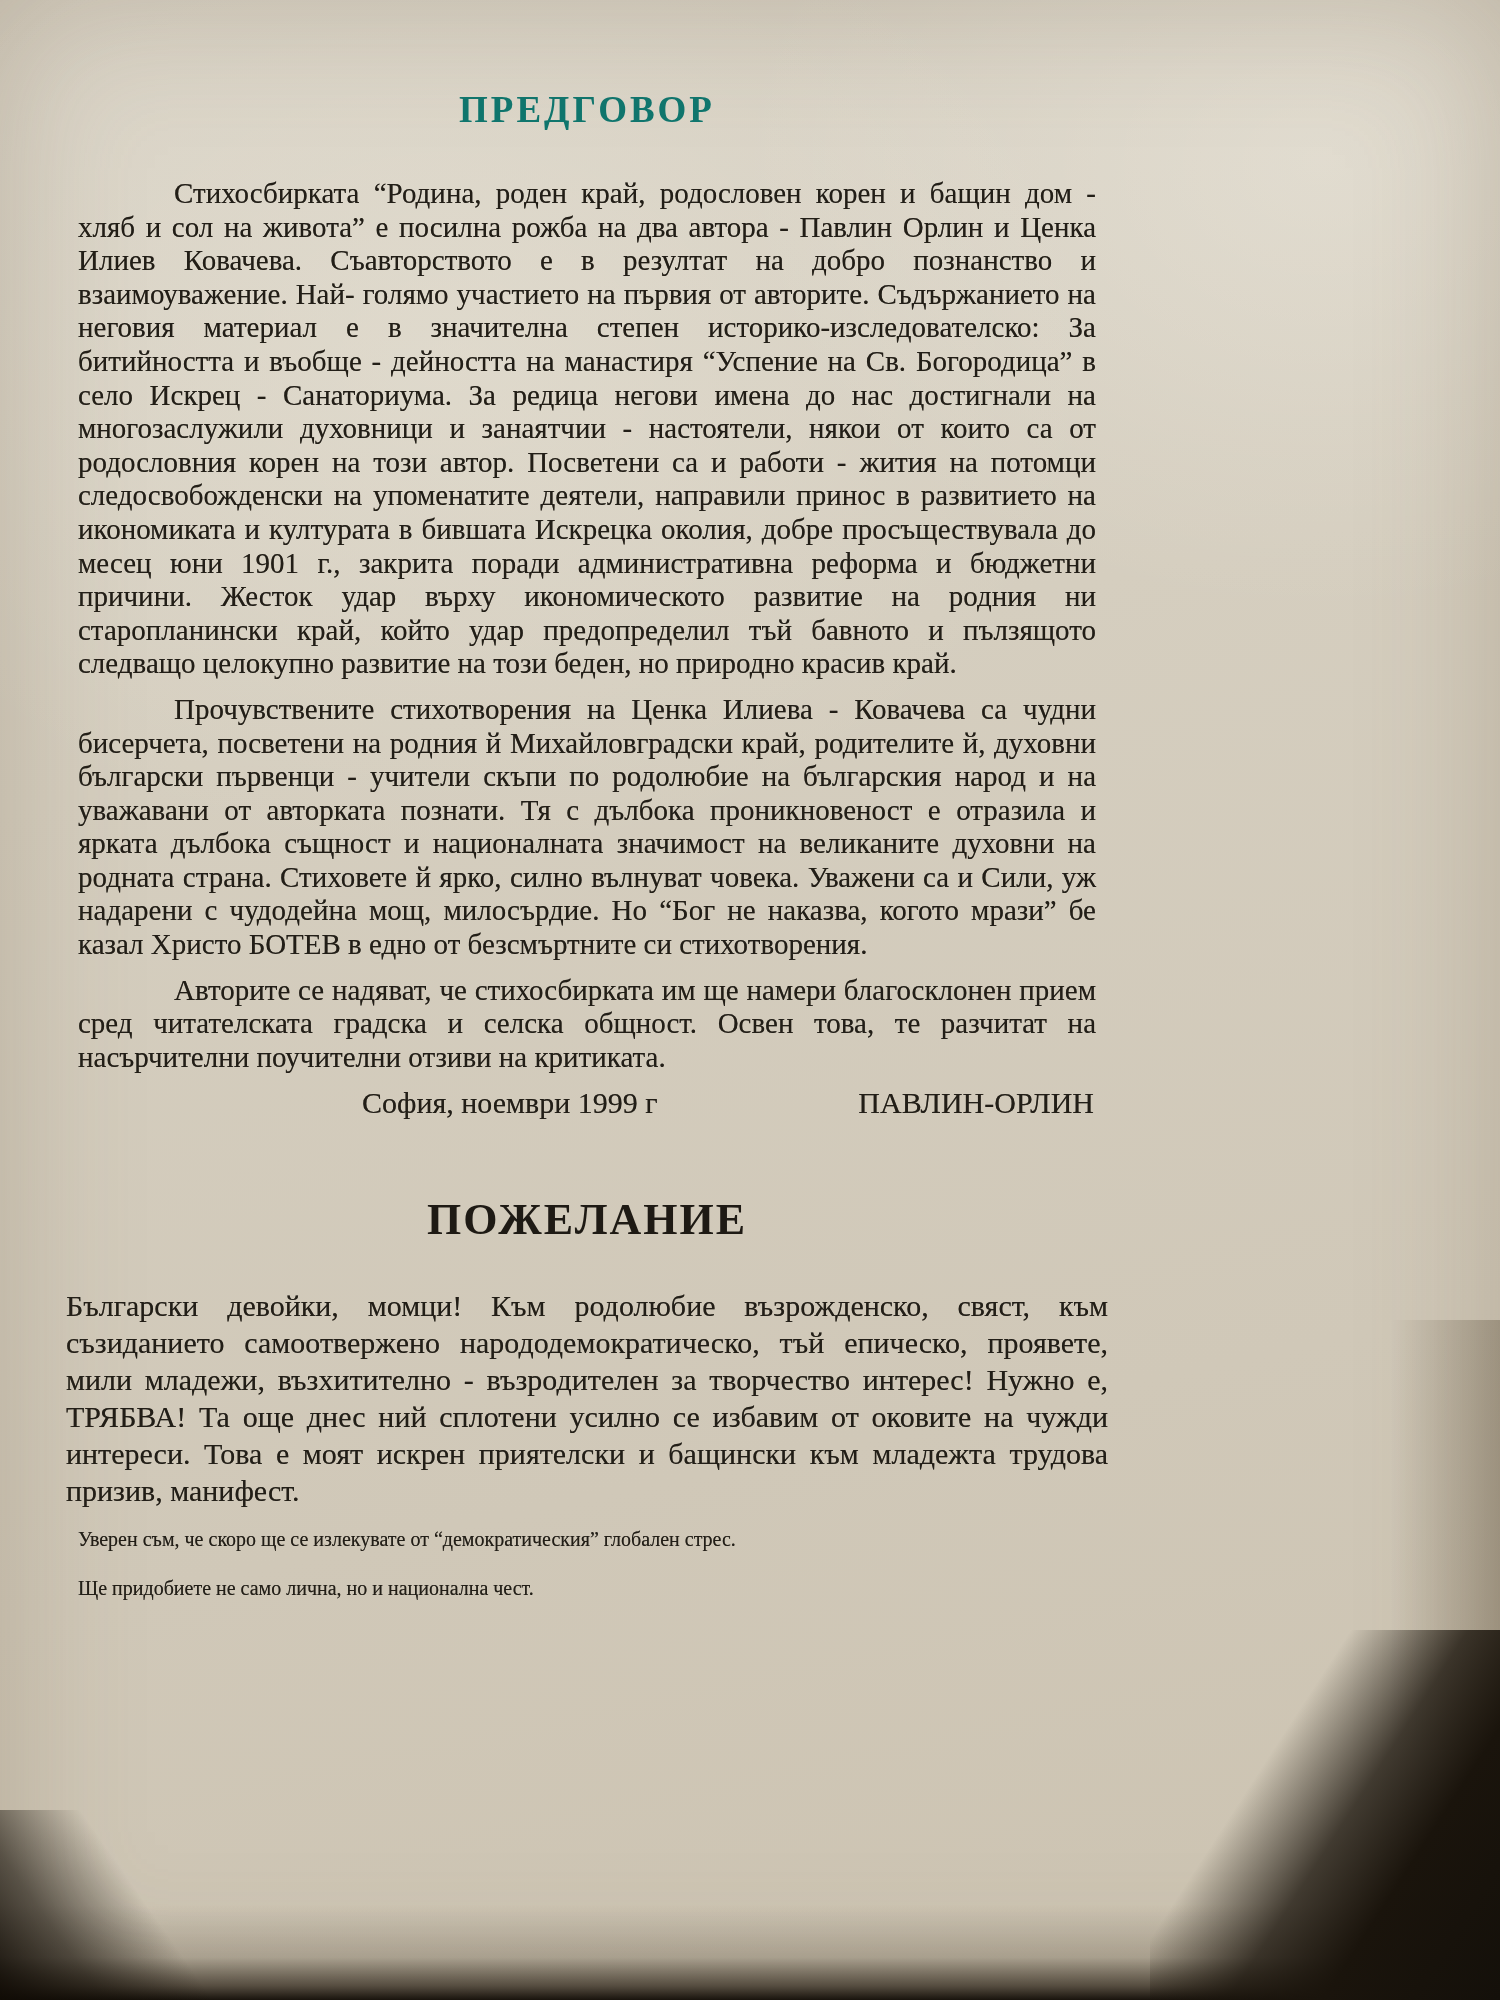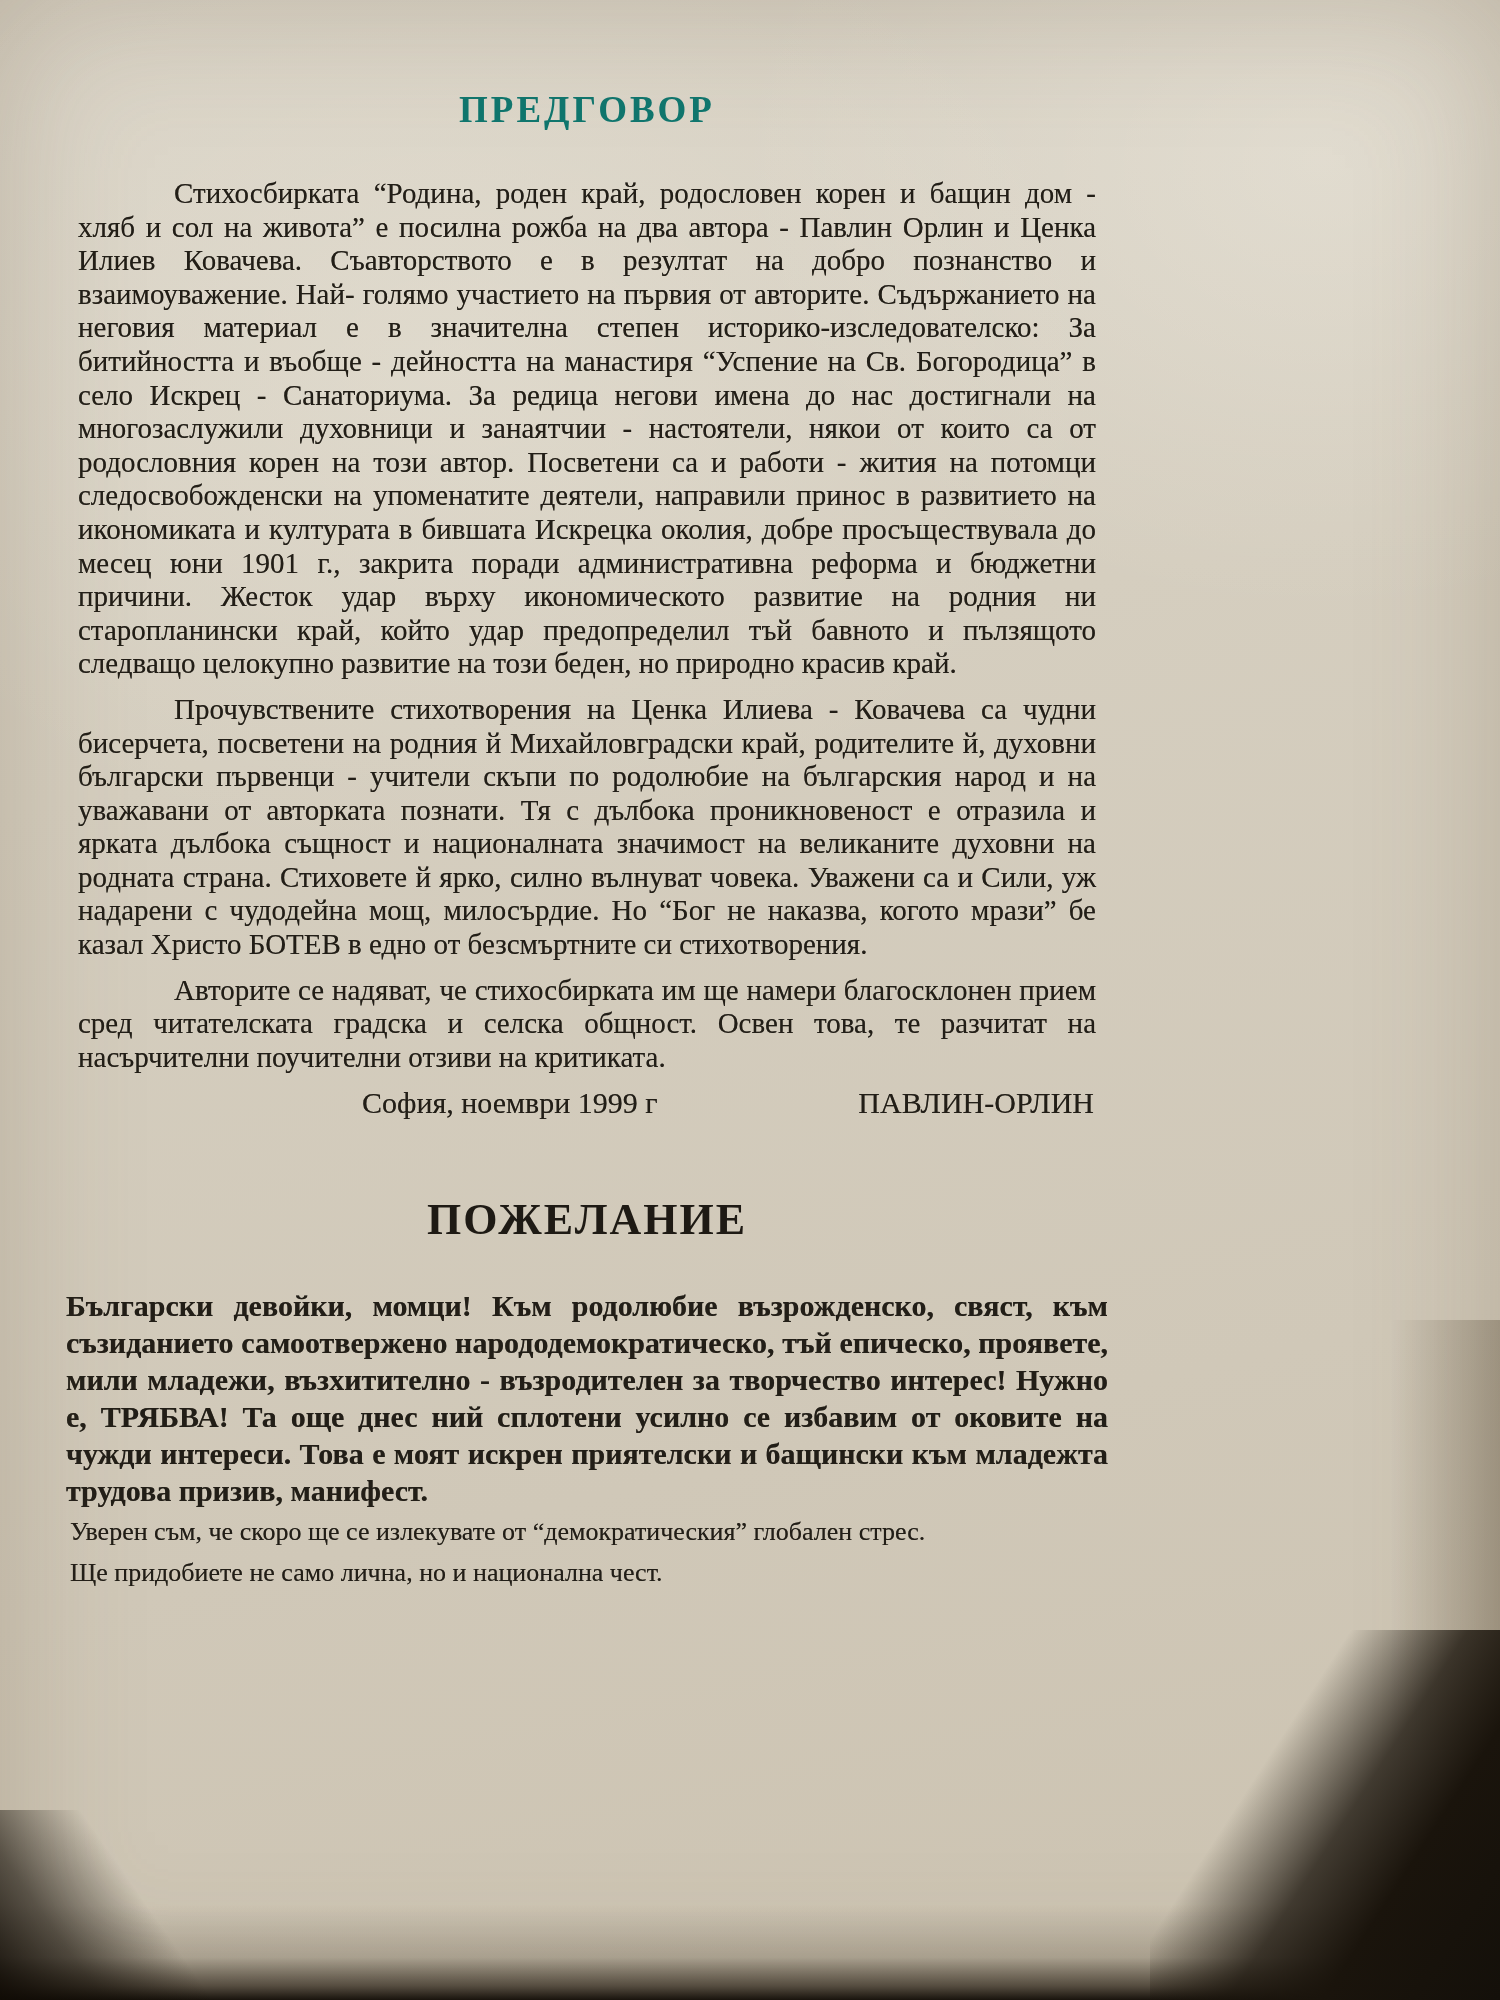--- a/index.html
+++ b/index.html
@@ -59,26 +59,25 @@
     margin: 74px 0 42px 0;
     color: #1e1a14;
   }
 
   p.wish {
     font-size: 30px;
     line-height: 37px;
     text-align: justify;
     margin: 0;
     text-shadow: 0 0 0.6px rgba(34,30,23,0.6);
-    font-weight: bold;
   }
   p.wish-line {
-    font-size: 26px;
+    font-size: 20px;
     line-height: 37px;
-    margin: 4px;
+    margin: 12px;
     text-shadow: 0 0 0.6px rgba(34,30,23,0.6);
   }
 
   
   .vignette {
     position: absolute; inset: 0;
     box-shadow: inset 0 0 140px rgba(110,95,70,0.28);
     pointer-events: none;
   }
   .shadow-bottom {

